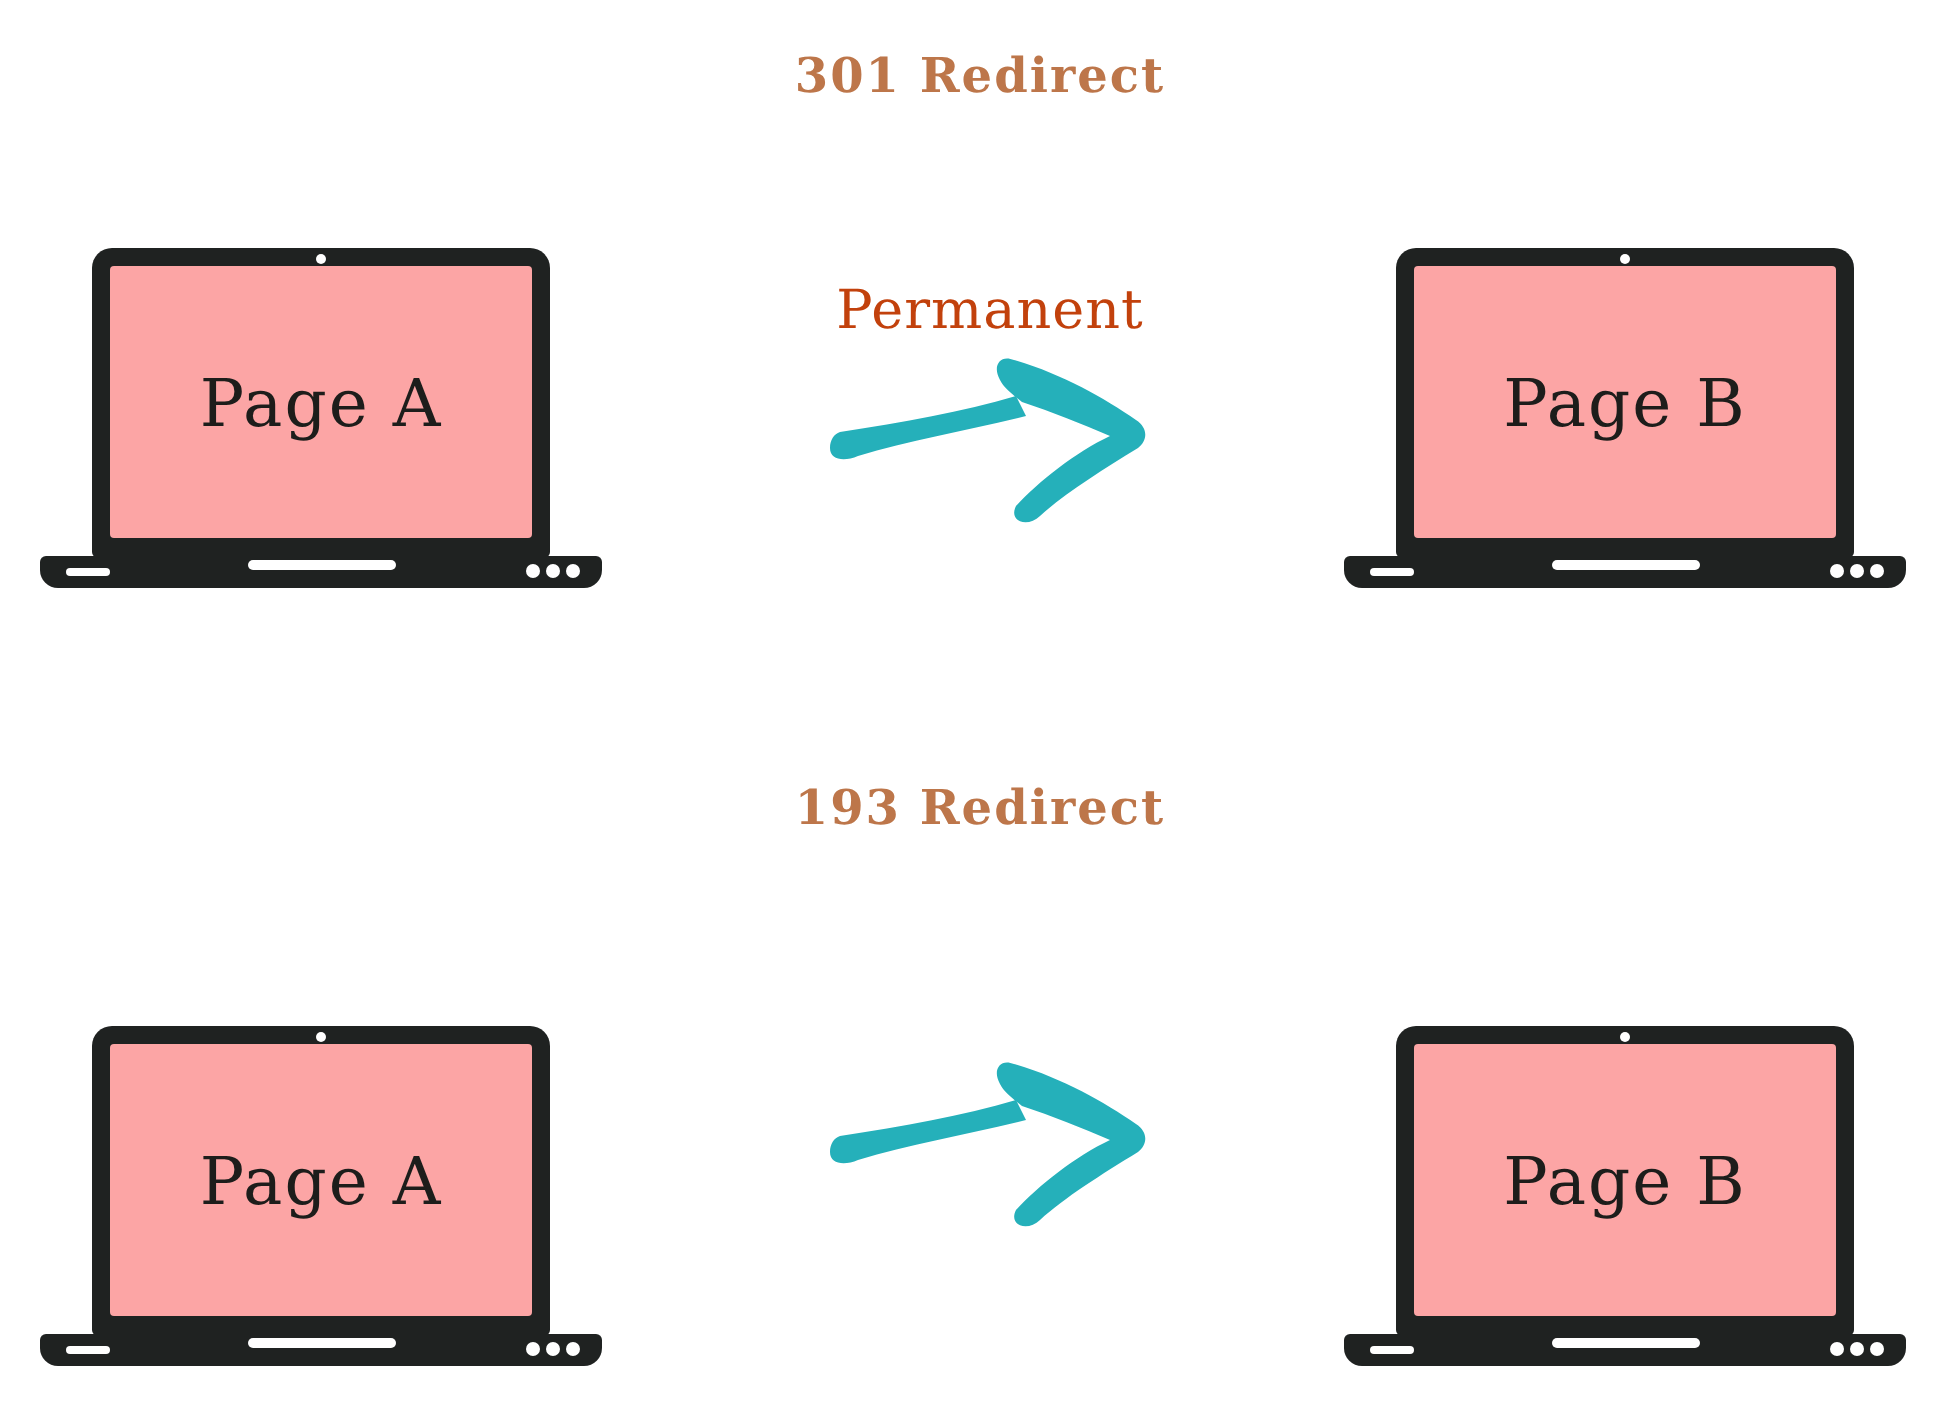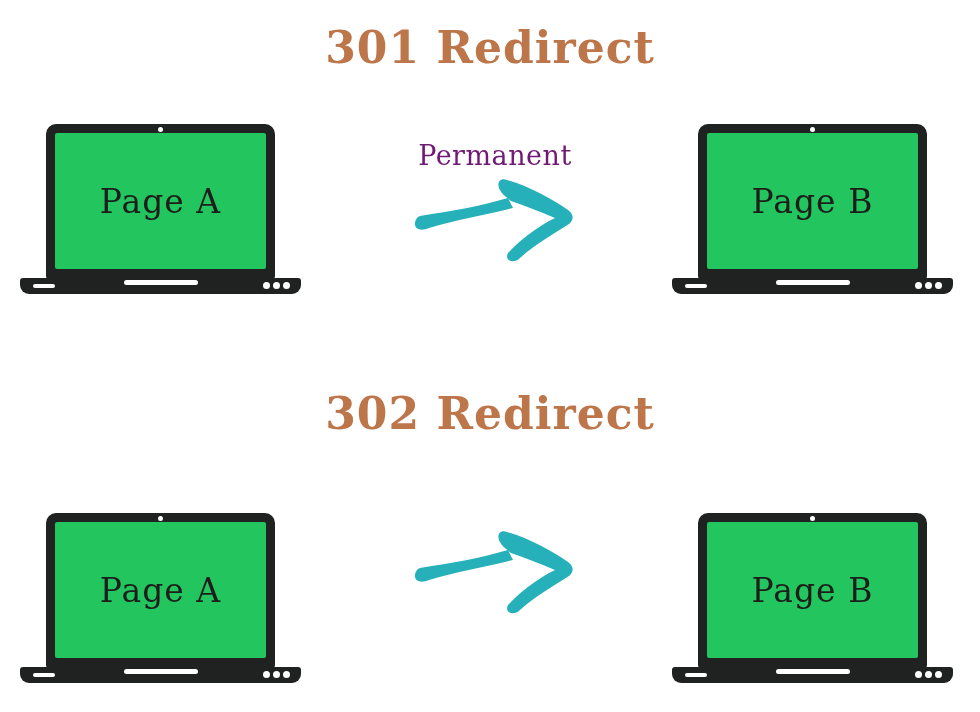--- a/index.html
+++ b/index.html
@@ -12,21 +12,21 @@
     font-family: "DejaVu Serif", serif;
   }
   .panel { position: static; }
 
   .title {
     position: absolute;
     left: 0;
     width: 100%;
     margin: 0;
     text-align: center;
-    font-size: 44px;
+    font-size: 24px;
     font-weight: 600;
     letter-spacing: 1px;
     color: #bd764a;
     line-height: 1;
   }
   .title.t1 { top: 26px; }
   .title.t2 { top: 392px; }
 
   
   .laptop { position: absolute; width: 281px; height: 170px; }
@@ -46,21 +46,21 @@
     position: absolute;
     top: 2.5px; left: 50%;
     width: 5px; height: 5px;
     margin-left: -2.5px;
     border-radius: 50%;
     background: #ffffff;
   }
   .display {
     position: absolute;
     left: 9px; top: 9px; right: 9px; bottom: 10px;
-    background: #22c55e;
+    background: #fca5a5;
     border-radius: 2px;
     display: flex;
     align-items: center;
     justify-content: center;
   }
   .page-label {
     font-size: 33px;
     color: #1d1d1b;
     letter-spacing: 1px;
     white-space: nowrap;
@@ -99,21 +99,21 @@
     border-radius: 50%;
     background: #ffffff;
   }
 
   
   .flow { position: absolute; left: 390px; width: 210px; text-align: center; }
   .flow.f1 { top: 142px; }
   .flow.f2 { top: 522px; }
   .arrow-label {
     font-size: 27px;
-    color: #701a75;
+    color: #c2410c;
     line-height: 28px;
     letter-spacing: 0.5px;
   }
   .arrow-svg { display: block; margin: 0 0 0 10px; width: 200px; height: 100px; }
 </style>
 </head>
 <body>
 
 <div class="canvas">
 
@@ -159,21 +159,21 @@
         <span class="dots">
           <span class="dot"></span>
           <span class="dot"></span>
           <span class="dot"></span>
         </span>
       </div>
     </div>
   </section>
 
   <section class="panel">
-    <h1 class="title t2">302 Redirect</h1>
+    <h1 class="title t2">193 Redirect</h1>
 
     <div class="laptop lp-a2">
       <div class="screen">
         <div class="camera"></div>
         <div class="display">
           <span class="page-label">Page A</span>
         </div>
       </div>
       <div class="base">
         <span class="dash"></span>

